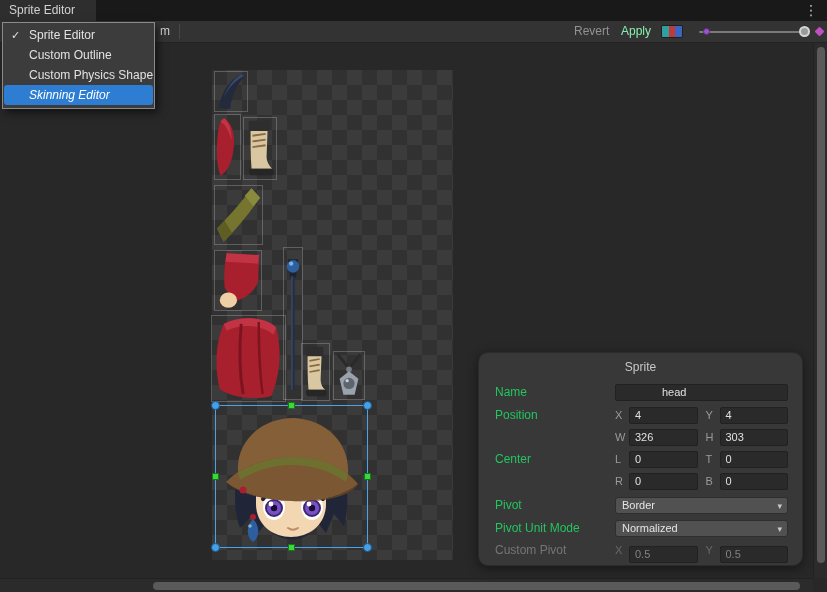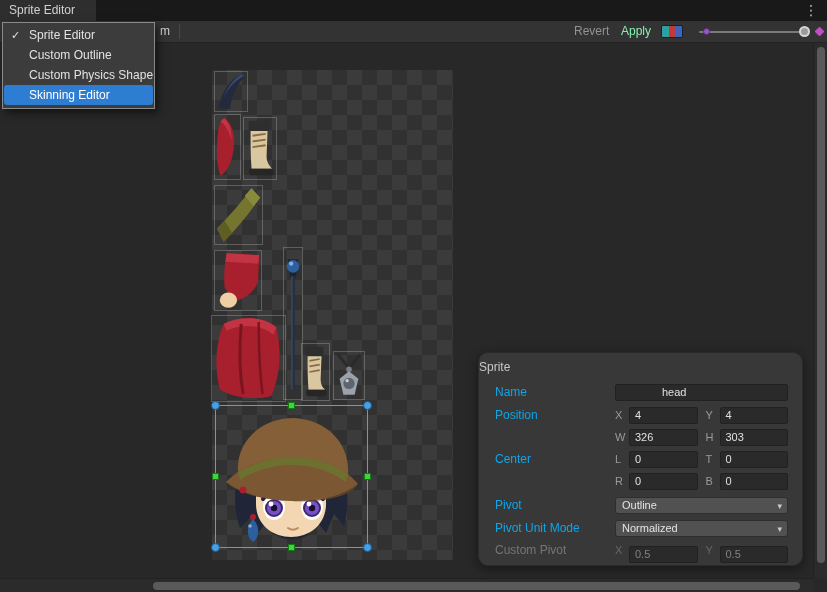--- a/index.html
+++ b/index.html
@@ -30,21 +30,21 @@
   #zoom-thumb { position:absolute; left:799px; top:5px; width:11px; height:11px; border-radius:50%; background:#9a9a9a; border:2px solid #d6d6d6; }
   #mode-icon { position:absolute; left:814px; top:5px; width:11px; height:11px; }
   #mode-icon span { position:absolute; left:2px; top:2px; width:7px; height:7px; background:#c050c0; transform:rotate(45deg); border-radius:1px; }
 
   
   #menu { position:absolute; left:2px; top:22px; width:153px; background:#3c3c3c;
     border:1px solid #8a8a8a; box-shadow:3px 4px 8px rgba(0,0,0,.55); padding:2px 1px 3px; z-index:30; }
   .menu-item { position:relative; height:20px; line-height:20px; font-size:12px; color:#e2e2e2;
     padding-left:25px; white-space:nowrap; }
   .menu-item .check { position:absolute; left:7px; font-size:11px; color:#e2e2e2; }
-  .menu-item.highlight { background:#2d7dd2; color:#ffffff; border-radius:3px; }
+  .menu-item.highlight { background:#2d7dd2; color:#ffffff; border-radius:3px;font-style:italic; }
 
   
   #texture { position:absolute; left:212px; top:70px; width:241px; height:490px;
     background-color:#313131;
     background-image:
       linear-gradient(45deg,#3b3b3b 25%,transparent 25%,transparent 75%,#3b3b3b 75%),
       linear-gradient(45deg,#3b3b3b 25%,transparent 25%,transparent 75%,#3b3b3b 75%);
     background-size:30px 30px;
     background-position:0 0,15px 15px; }
   .tile { position:absolute; border:1px solid rgba(255,255,255,.22); }
@@ -54,24 +54,24 @@
   #selection { position:absolute; left:215px; top:405px; width:153px; height:143px;
     border:1px solid #4aa3e8; z-index:5; }
   .h-corner { position:absolute; width:9px; height:9px; border-radius:50%;
     background:#4a9fe0; border:1px solid #155a96; z-index:6; }
   .h-edge { position:absolute; width:7px; height:7px; background:#3ed63e; border:1px solid #157a15; z-index:6; }
 
   
   #panel { position:absolute; left:478px; top:352px; width:325px; height:214px;
     background:#383838; border:1px solid #2b2b2b; border-radius:10px;
     box-shadow:0 3px 12px rgba(0,0,0,.45); z-index:8; }
-  #panel-title { position:absolute; left:0; top:7px; width:100%; 
+  #panel-title { position:absolute; left:0; top:7px; width:100%; text-align:center;
     color:#c8c8c8; font-size:12px; }
   .prow { position:absolute; left:16px; width:293px; height:18px; display:flex; align-items:center; }
-  .prow .lbl { width:120px; color:#0ea5e9; font-size:12px; }
+  .prow .lbl { width:120px; color:#22c55e; font-size:12px; }
   .fields { flex:1; display:flex; gap:8px; }
   .field { flex:1; display:flex; align-items:center; gap:5px; }
   .field .k { color:#9a9a9a; font-size:11px; width:9px; flex:none; }
   .vbox { flex:1; height:17px; background:#2a2a2a; border:1px solid #212121; border-radius:2px;
     color:#e0e0e0; font-size:11px; display:flex; align-items:center; padding:0 5px; }
   .wide { flex:1;padding-left:46px; }
   .dd { flex:1; height:17px; background:#515151; border:1px solid #2e2e2e; border-radius:3px;
     color:#e4e4e4; font-size:11px; display:flex; align-items:center; padding:0 6px; position:relative; }
   .dd .arrow { position:absolute; right:5px; top:0; line-height:16px; font-size:9px; color:#c9c9c9; }
   .dim .lbl { color:#757575; }
@@ -309,21 +309,21 @@
           <span class="k">B</span>
           <div class="vbox">0</div>
         </div>
       </div>
     </div>
 
     <div class="prow" style="top:143px;">
       <span class="lbl">Pivot</span>
       <div class="fields">
         <div class="dd">
-          <span>Outline</span>
+          <span>Border</span>
           <span class="arrow">▾</span>
         </div>
       </div>
     </div>
 
     <div class="prow" style="top:166px;">
       <span class="lbl">Pivot Unit Mode</span>
       <div class="fields">
         <div class="dd">
           <span>Normalized</span>

